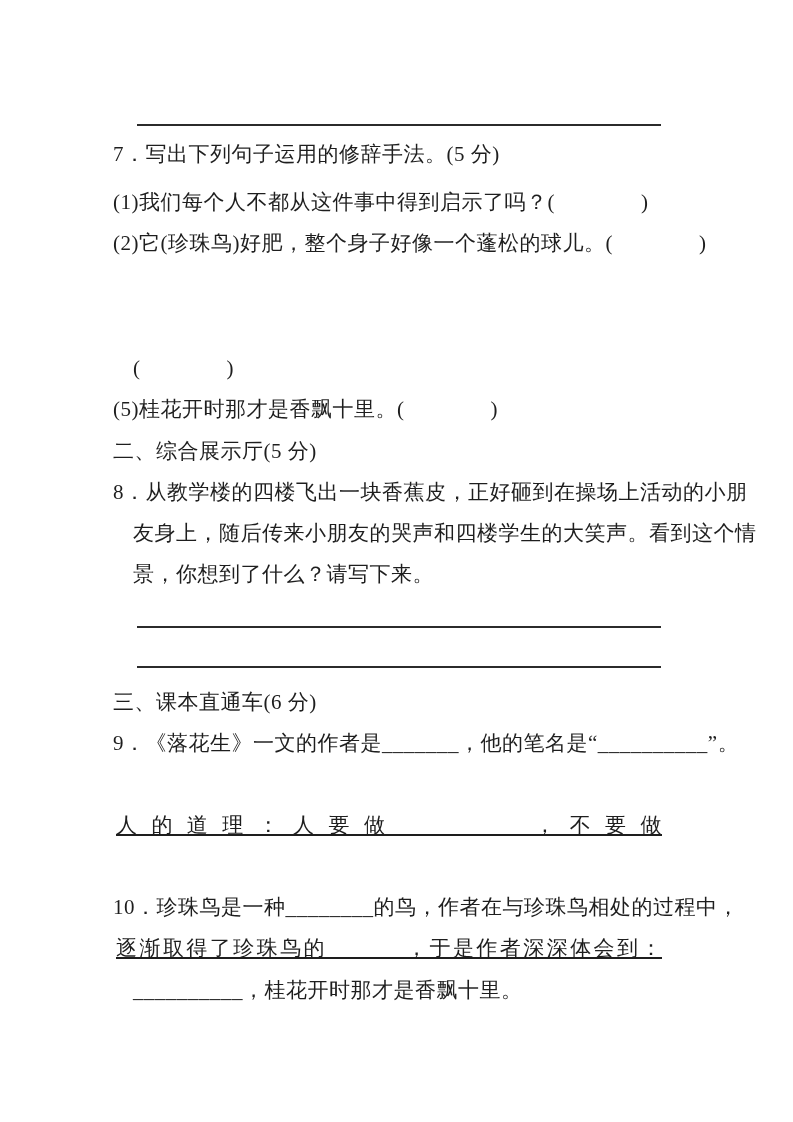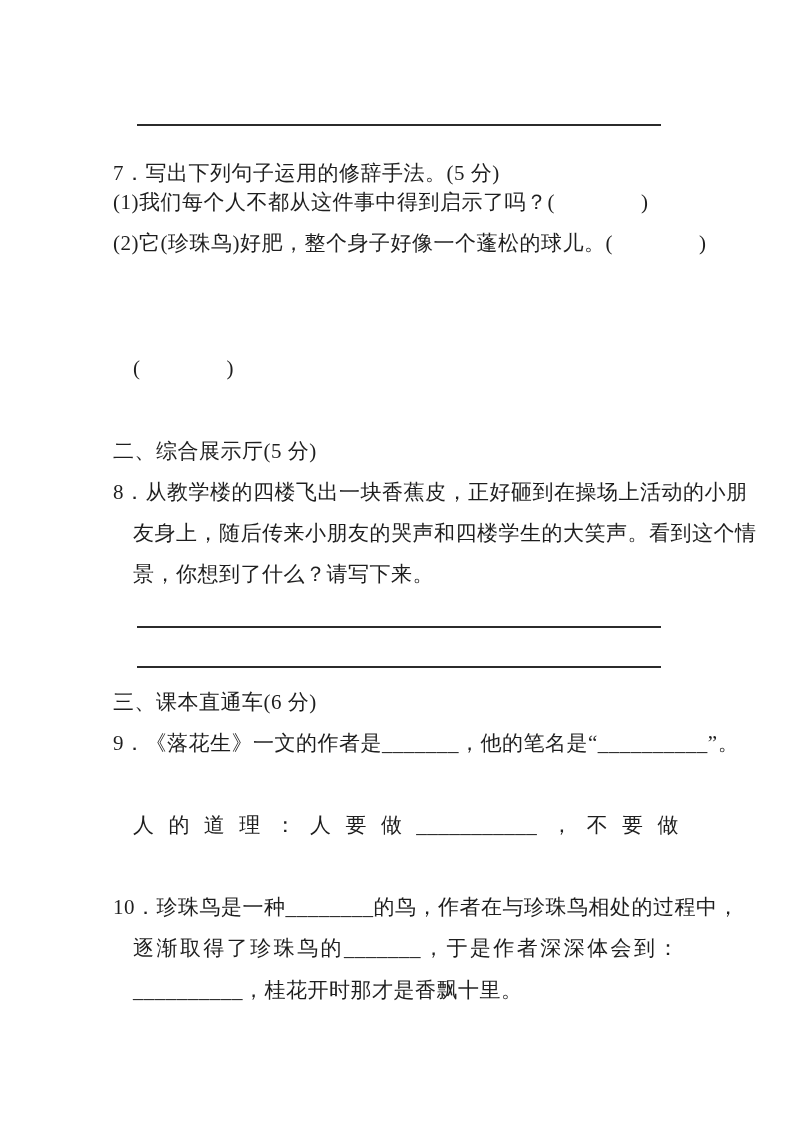--- a/index.html
+++ b/index.html
@@ -21,45 +21,47 @@
     left: 113px;
     font-size: 21px;
     line-height: 28px;
     white-space: pre;
     letter-spacing: 0.5px;
   }
   .cont {
     left: 133px;
   }
   .just {
-    left: 133px;
+    left: 116px;
     width: 546px;
     white-space: normal;
     text-align: justify;
     text-align-last: justify;
+    text-decoration: underline;
   }
   .rule {
     position: absolute;
     left: 137px;
     width: 524px;
     height: 0;
     border-top: 2px solid #2b2b2b;
   }
 </style>
 </head>
 <body>
 
 <div class="page">
 
   <div class="rule" style="top:124px"></div>
 
-  <div class="line" style="top:159px">7．写出下列句子运用的修辞手法。(5 分)</div>
+  <div class="line" style="top:140px">7．写出下列句子运用的修辞手法。(5 分)</div>
   <div class="line" style="top:188px">(1)我们每个人不都从这件事中得到启示了吗？(　　　　)</div>
   <div class="line" style="top:229px">(2)它(珍珠鸟)好肥，整个身子好像一个蓬松的球儿。(　　　　)</div>
   <div class="line cont" style="top:354px">(　　　　)</div>
+  <div class="line" style="top:395px">(5)桂花开时那才是香飘十里。(　　　　)</div>
 
   <div class="line" style="top:437px">二、综合展示厅(5 分)</div>
   <div class="line" style="top:478px">8．从教学楼的四楼飞出一块香蕉皮，正好砸到在操场上活动的小朋</div>
   <div class="line cont" style="top:519px">友身上，随后传来小朋友的哭声和四楼学生的大笑声。看到这个情</div>
   <div class="line cont" style="top:560px">景，你想到了什么？请写下来。</div>
   <div class="rule" style="top:626px"></div>
   <div class="rule" style="top:666px"></div>
 
   <div class="line" style="top:688px">三、课本直通车(6 分)</div>
   <div class="line" style="top:729px">9．《落花生》一文的作者是_______，他的笔名是“__________”。</div>

